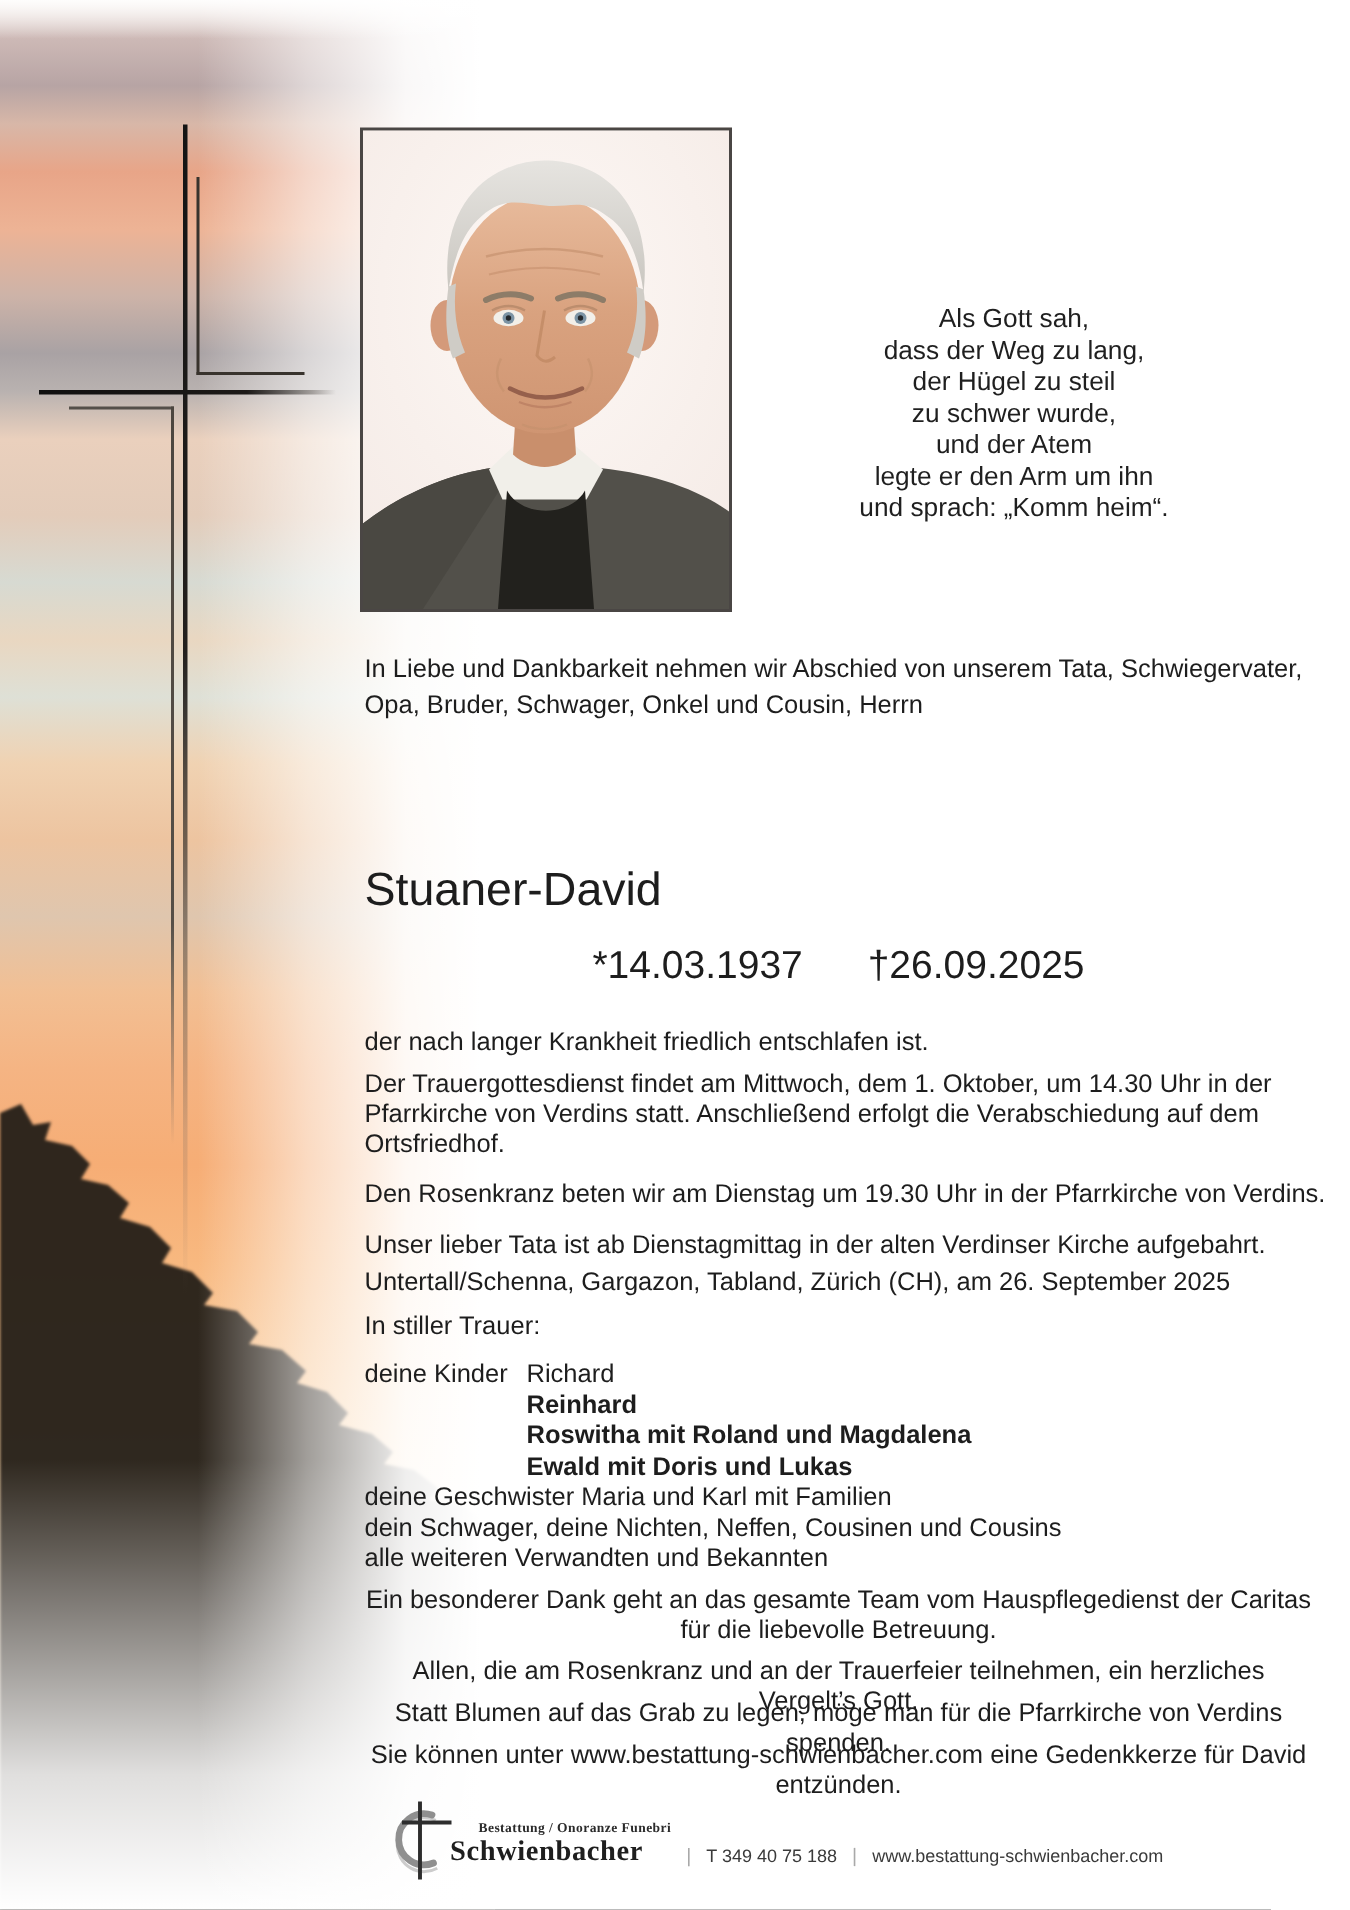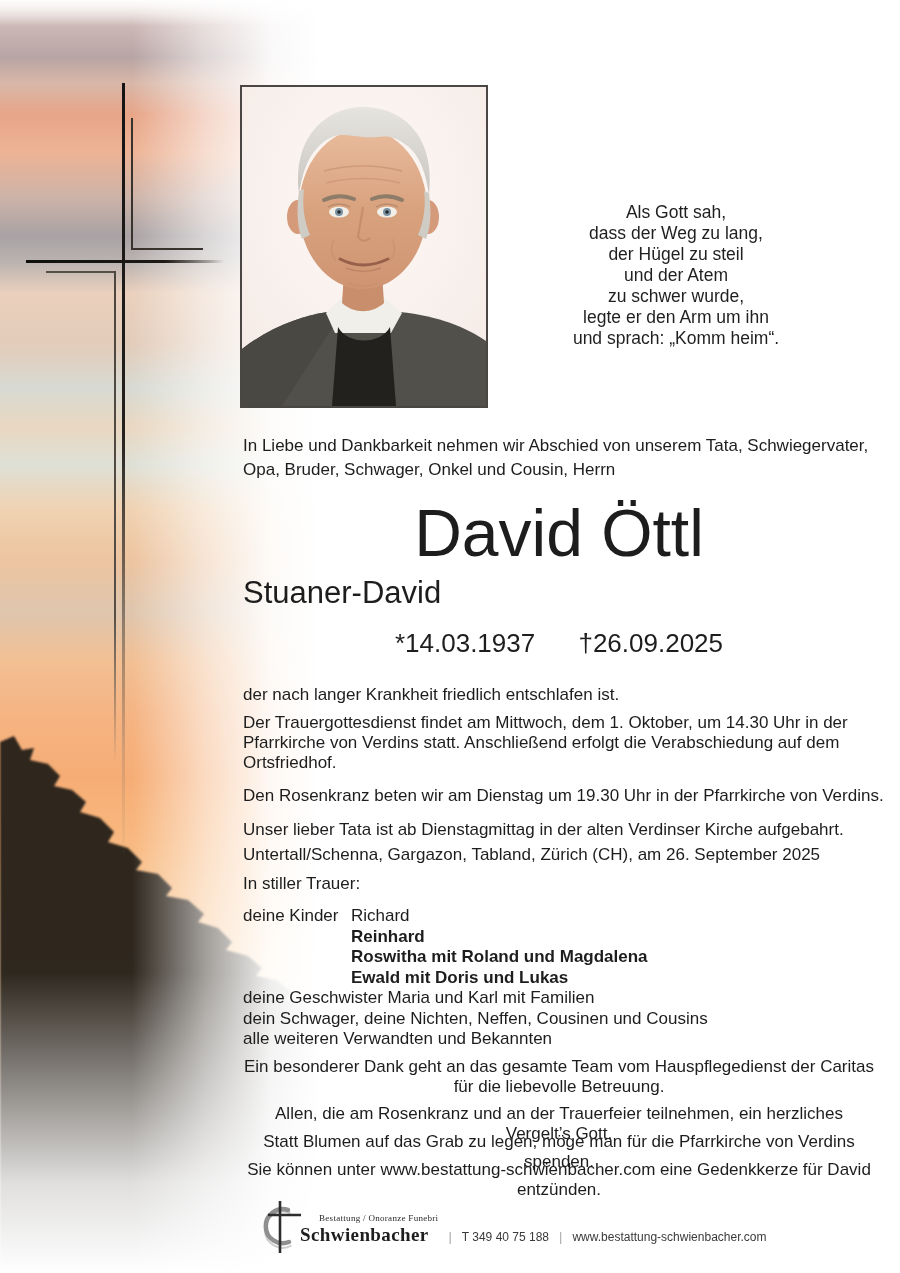--- a/index.html
+++ b/index.html
@@ -58,21 +58,21 @@
   .family{position:absolute;left:243px;top:906px;width:650px;font-size:17px;line-height:20.5px;}
   .fam-row{display:flex;}
   .fam-label{flex:0 0 108px;}
   .fam-indent{padding-left:108px;font-weight:bold;}
   .closing{position:absolute;left:243px;width:632px;text-align:center;font-size:17px;line-height:20px;}
   .c1{top:1057px;} .c2{top:1104px;} .c3{top:1132px;} .c4{top:1160px;}
   
   .footer{position:absolute;left:256px;top:1196px;height:60px;display:flex;align-items:flex-end;}
   .logo{width:48px;height:58px;margin-right:-4px;}
   .brand{display:flex;flex-direction:column;justify-content:flex-end;padding-bottom:10px;}
-  .tagline{font-family:"Liberation Serif", serif;font-weight:normal;font-size:9px;
+  .tagline{font-family:"Liberation Serif", serif;font-weight:bold;font-size:9px;
     letter-spacing:.3px;color:#2b2b2b;padding-left:19px;}
   .company{font-family:"Liberation Serif", serif;font-weight:bold;font-size:19px;
     letter-spacing:.4px;color:#1e1e1e;margin-top:1px;}
   .contact{display:flex;align-items:center;padding-bottom:12px;font-size:12px;color:#3a3a3a;}
   .sep{color:#a9a9a9;margin:0 10px;font-size:13px;}
 </style>
 </head>
 <body>
 
 <div class="page">
@@ -162,28 +162,27 @@
       <path d="M104,181 Q121,188 139,181" stroke="#b3765c" stroke-width="1.6" fill="none" opacity=".6"></path>
 
       <path d="M106,196 Q121,202 136,196" stroke="#c2906c" stroke-width="1.4" fill="none" opacity=".5"></path>
     </svg>
   </div>
 
   <div class="poem">
     <div>Als Gott sah,</div>
     <div>dass der Weg zu lang,</div>
     <div>der Hügel zu steil</div>
+    <div>zu schwer wurde,</div>
     <div>und der Atem</div>
-    <div>zu schwer wurde,</div>
     <div>legte er den Arm um ihn</div>
     <div>und sprach: „Komm heim“.</div>
   </div>
 
   <div class="intro">In Liebe und Dankbarkeit nehmen wir Abschied von unserem Tata, Schwiegervater, Opa, Bruder, Schwager, Onkel und Cousin, Herrn</div>
-  <div class="name">David Öttl</div>
   <div class="nick">Stuaner-David</div>
   <div class="dates">
     <span class="d1">*14.03.1937</span>
     <span>†26.09.2025</span>
   </div>
 
   <div class="body-p p1">der nach langer Krankheit friedlich entschlafen ist.</div>
   <div class="body-p p2">Der Trauergottesdienst findet am Mittwoch, dem 1. Oktober, um 14.30 Uhr in der Pfarrkirche von Verdins statt. Anschließend erfolgt die Verabschiedung auf dem Ortsfriedhof.</div>
   <div class="body-p p3">Den Rosenkranz beten wir am Dienstag um 19.30 Uhr in der Pfarrkirche von Verdins.</div>
   <div class="body-p p4">Unser lieber Tata ist ab Dienstagmittag in der alten Verdinser Kirche aufgebahrt.</div>

